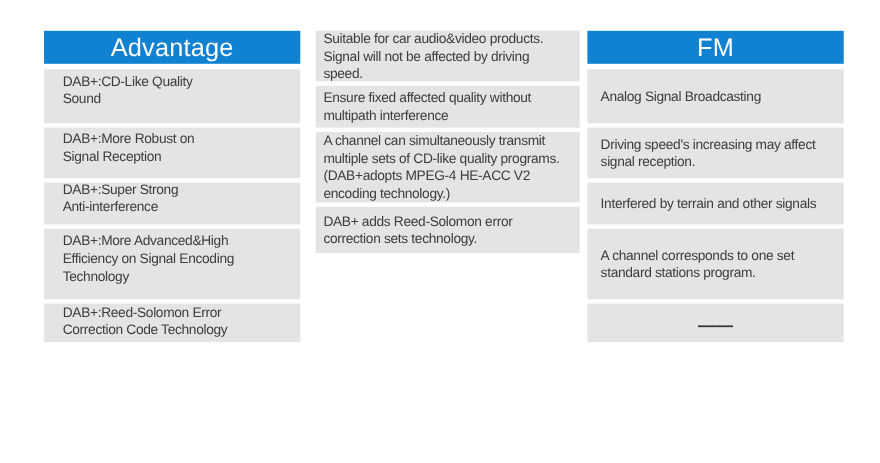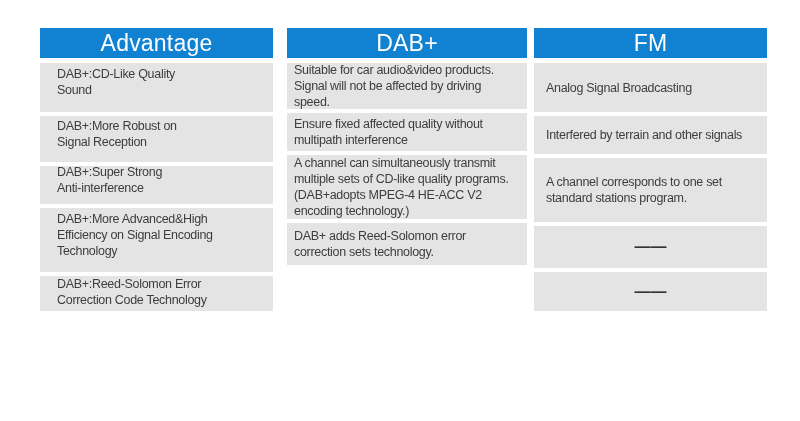--- a/index.html
+++ b/index.html
@@ -88,37 +88,38 @@
 Anti-interference</div>
     <div class="cell rh4">DAB+:More Advanced&amp;High
 Efficiency on Signal Encoding
 Technology</div>
     <div class="cell rh5">DAB+:Reed-Solomon Error
 Correction Code Technology</div>
     <div class="cell rh6">Other</div>
   </div>
 
   <div class="col col-dab">
-    <div class="hdr">DAB+</div>
     <div class="cell rh2">Suitable for car audio&amp;video products.
 Signal will not be affected by driving
 speed.</div>
     <div class="cell rh3">Ensure fixed affected quality without
 multipath interference</div>
     <div class="cell rh4">A channel can simultaneously transmit
 multiple sets of CD-like quality programs.
 (DAB+adopts MPEG-4 HE-ACC V2
 encoding technology.)</div>
     <div class="cell rh5">DAB+ adds Reed-Solomon error
 correction sets technology.</div>
   </div>
 
   <div class="col col-fm">
     <div class="hdr">FM</div>
     <div class="cell rh1">Analog Signal Broadcasting</div>
+    <div class="cell rh2">Driving speed's increasing may affect
+signal reception.</div>
     <div class="cell rh3">Interfered by terrain and other signals</div>
     <div class="cell rh4">A channel corresponds to one set
 standard stations program.</div>
     <div class="cell rh5 dash-cell">——</div>
     <div class="cell rh6 dash-cell">——</div>
   </div>
 
   <div class="footer-bar"></div>
 
 </div>

